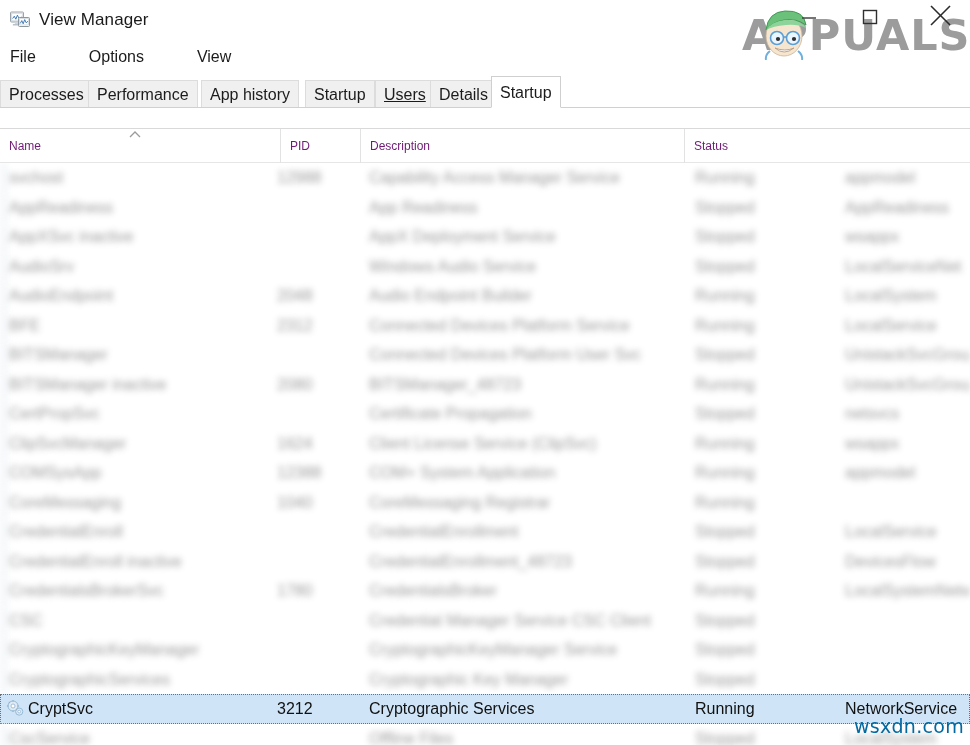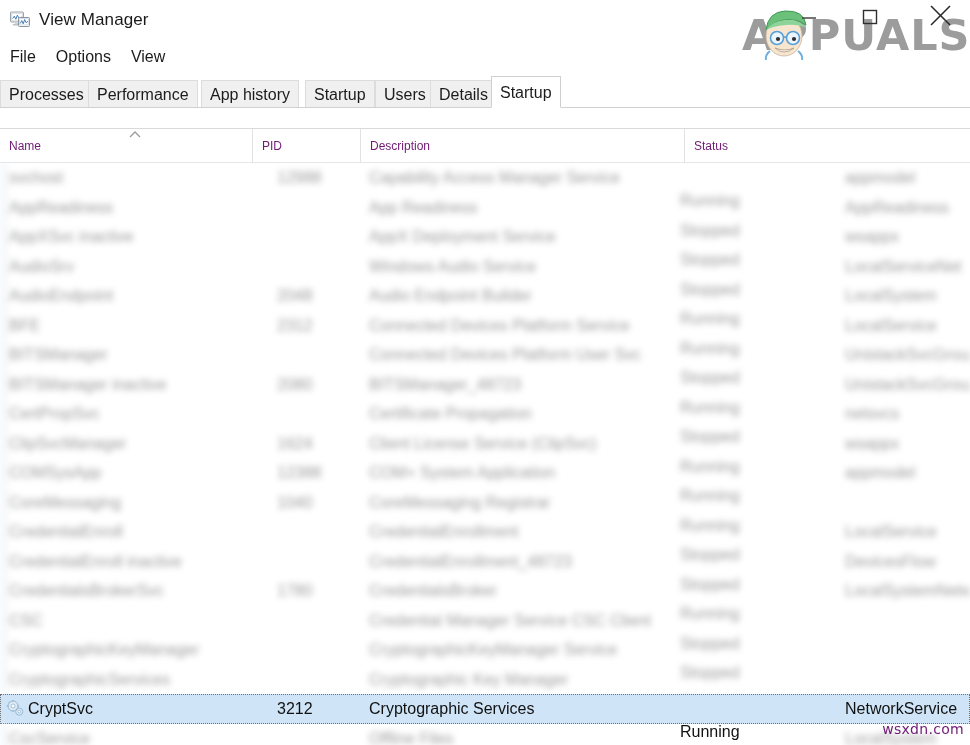--- a/index.html
+++ b/index.html
@@ -66,20 +66,21 @@
   }
 
   
   .menubar {
     position: absolute;
     left: 0; top: 42px;
     width: 970px; height: 30px;
     display: flex;
     align-items: center;
     background: #ffffff;
+    gap: 33px;
   }
   .menu-item {
     font-size: 16px;
     color: #1b1b1b;
     padding: 2px 10px;
     cursor: default;
     white-space: nowrap;
   }
   .menu-item:first-child { margin-left: 0px; }
 
@@ -174,21 +175,21 @@
     line-height: 29px;
     font-size: 16px;
     color: #1b1b1b;
     box-sizing: border-box;
     white-space: nowrap;
     overflow: hidden;
   }
   .c-name   { left: 0px;   width: 268px; padding-left: 9px; }
   .c-pid    { left: 268px; width: 92px;  padding-left: 9px; }
   .c-desc   { left: 360px; width: 324px; padding-left: 9px; }
-  .c-status { left: 671px; width: 152px; padding-left: 9px; margin-top: 23px; }
+  .c-status { left: 686px; width: 152px; padding-left: 9px; }
   .c-group  { left: 836px; width: 134px; padding-left: 9px; }
 
   
   .row.blurred .cell {
     filter: blur(3.2px);
     color: #5e5e5e;
     opacity: 0.62;
   }
   .row.blurred .c-name { background: linear-gradient(to right, #eef3f7 0px, #eef3f7 8px, transparent 8px); }
 
@@ -203,22 +204,22 @@
     position: absolute;
     left: 6px; top: 5px;
     width: 19px; height: 19px;
   }
   .row.selected .c-name { padding-left: 28px; }
 
   
   .wsxdn {
     position: absolute;
     right: 6px; bottom: 8px;
-    font-size: 14px;
-    color: #701a75;
+    font-size: 19px;
+    color: #0369a1;
     font-family: "DejaVu Sans", sans-serif;
     letter-spacing: 0.3px;
     z-index: 4;
     pointer-events: none;
   }
 </style>
 </head>
 <body>
 
 <div id="app">
@@ -275,29 +276,29 @@
     <div class="menu-item">File</div>
     <div class="menu-item">Options</div>
     <div class="menu-item">View</div>
   </div>
 
   <div class="tabstrip">
     <div class="tab" style="left:0px;">Processes</div>
     <div class="tab" style="left:88px;">Performance</div>
     <div class="tab" style="left:201px;">App history</div>
     <div class="tab" style="left:305px;">Startup</div>
-    <div class="tab" style="left:375px;">Users</div>
+    <div class="tab" style="left:375px;text-decoration:underline;">Users</div>
     <div class="tab" style="left:430px;">Details</div>
     <div class="tab active" style="left:491px;">Startup</div>
   </div>
   <div class="tabstrip-underline"></div>
 
   <div class="colheader">
     <div class="colcell" style="left:0px;   width:268px;">Name</div>
-    <div class="colcell has-div" style="left:252px; width:92px;">PID</div>
+    <div class="colcell has-div" style="left:280px; width:92px;">PID</div>
     <div class="colcell has-div" style="left:684px; width:152px;">Status</div>
     <div class="colcell has-div" style="left:360px; width:324px;">Description</div>
     <svg class="sort-caret" viewBox="0 0 14 12">
       <polyline points="2,8 7,3 12,8" fill="none" stroke="#9b9b9b" stroke-width="1.3"></polyline>
     </svg>
   </div>
 
   <div class="tablebody">
 
     <div class="row blurred">

